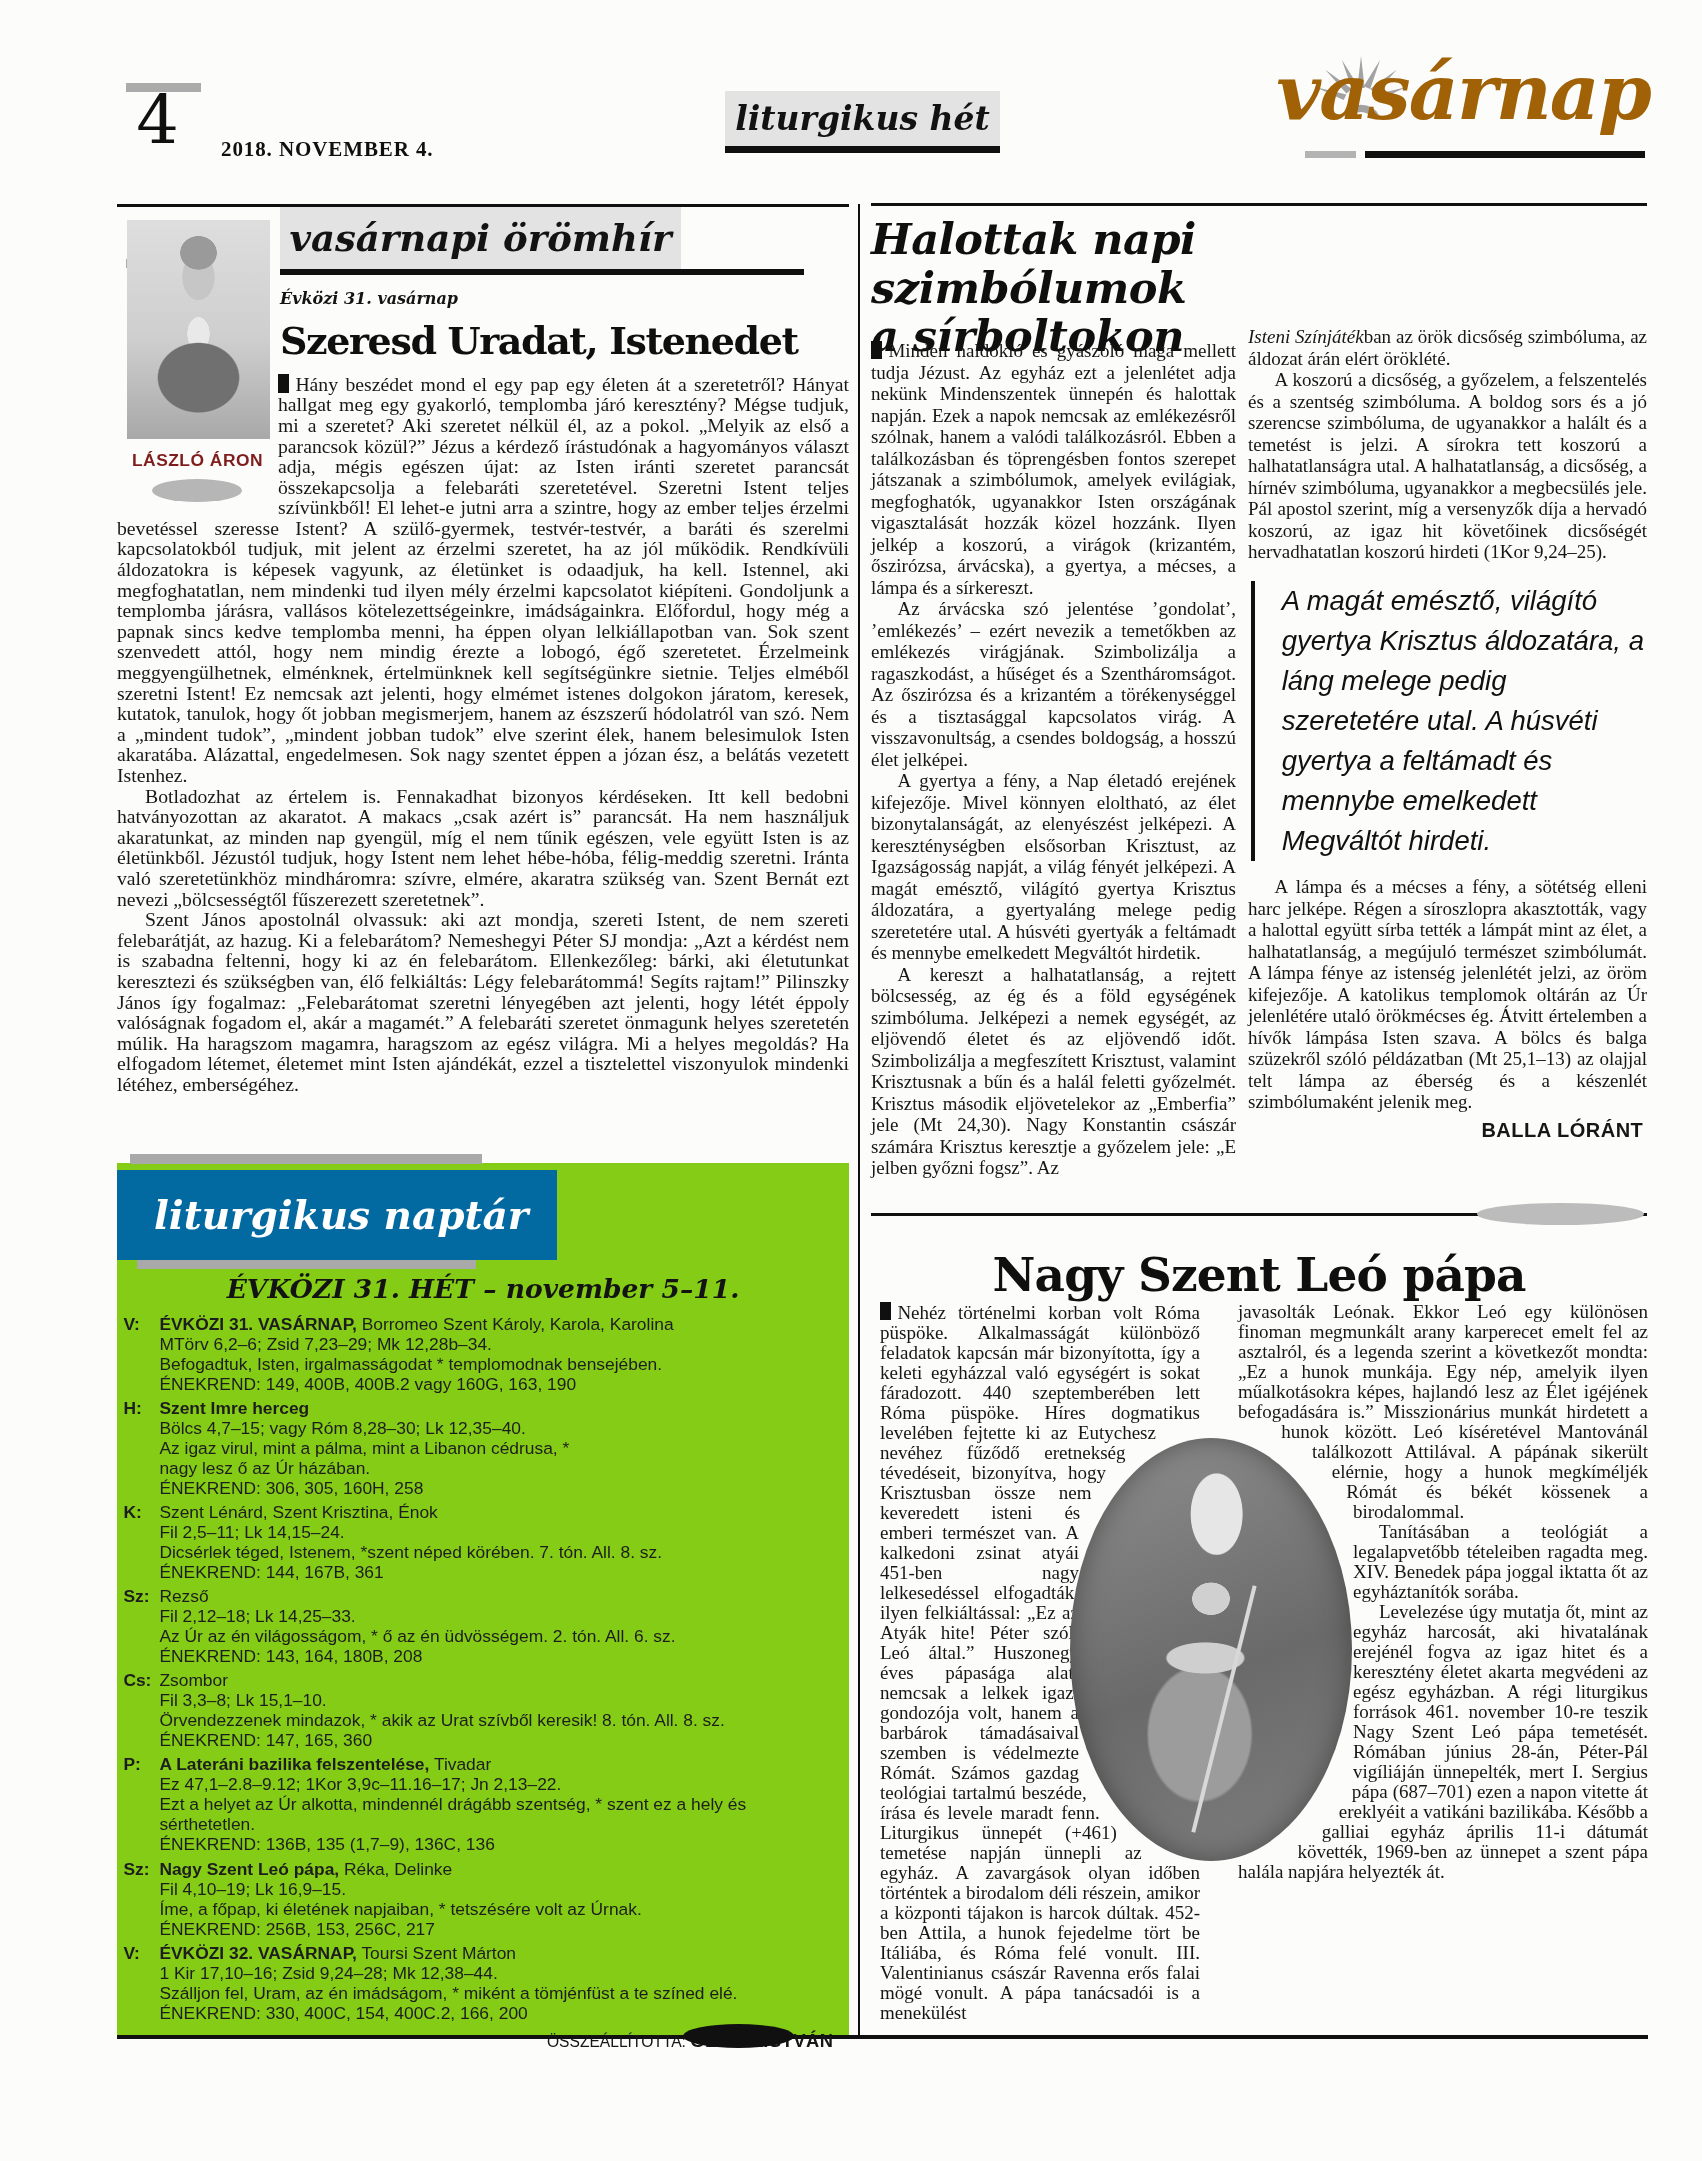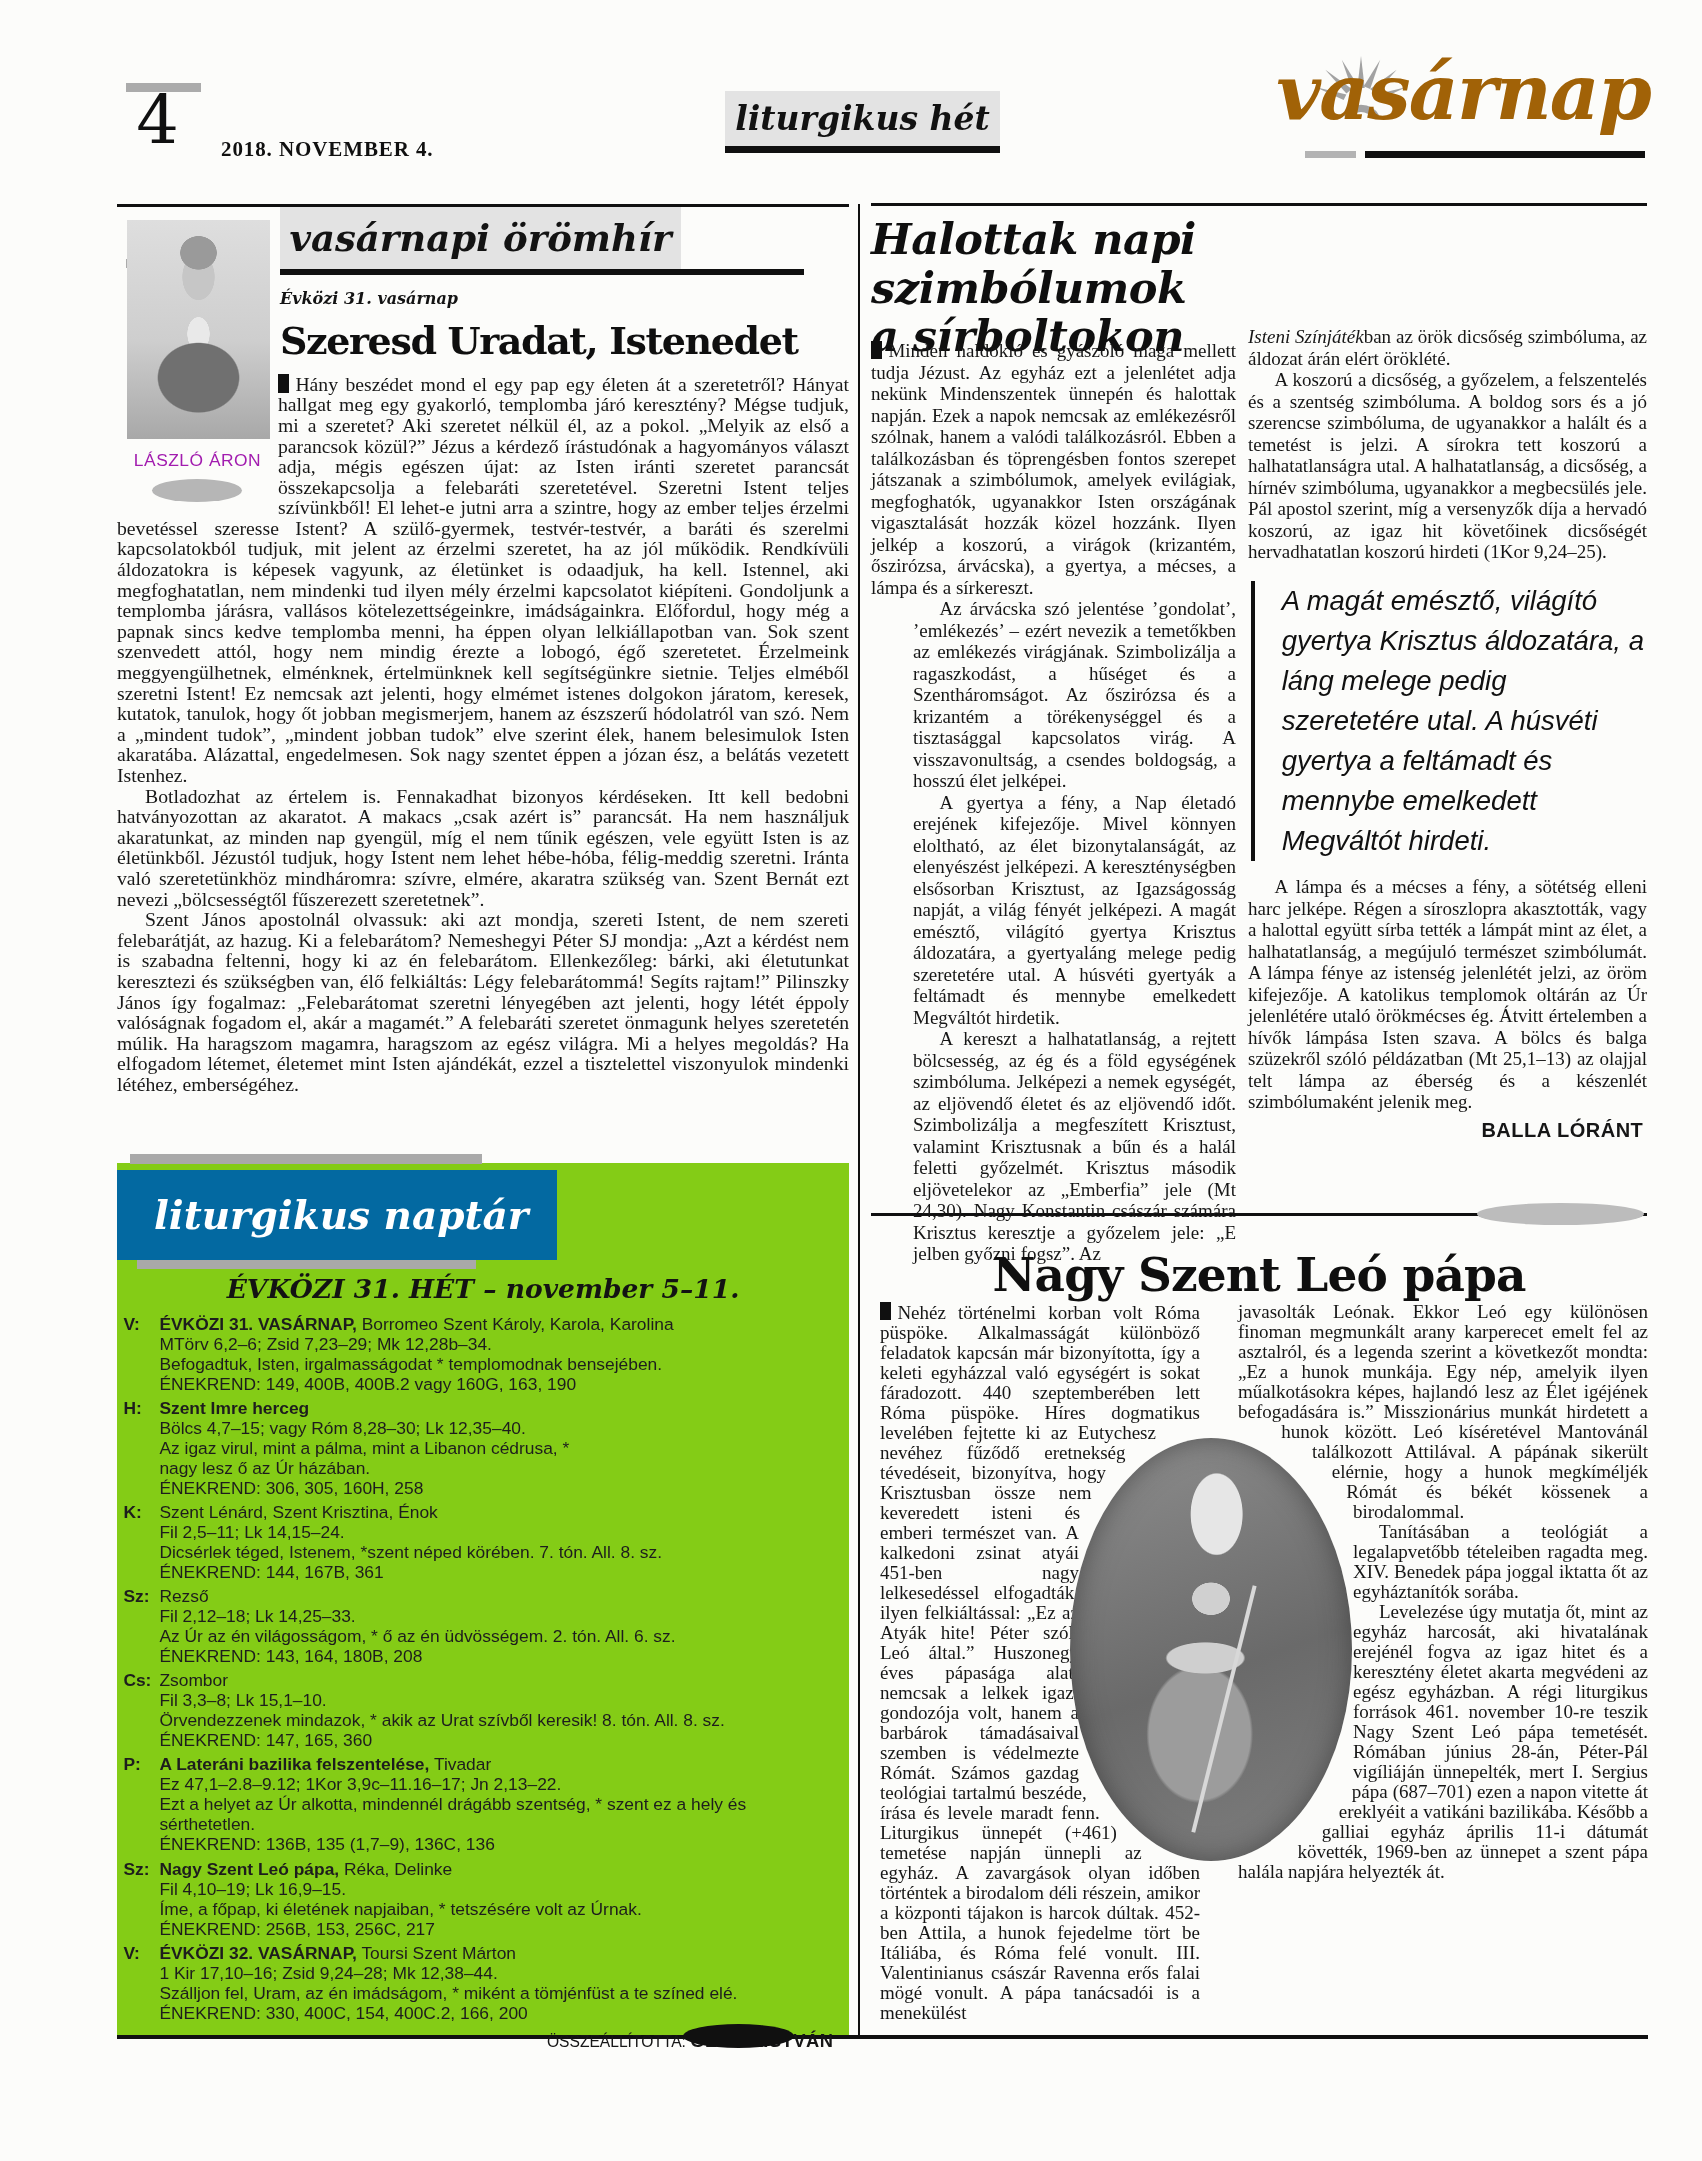--- a/index.html
+++ b/index.html
@@ -26,21 +26,21 @@
   .gospel{position:absolute;left:117px;top:204px;width:732px;border-top:3.7px solid #101010;}
   .photo-float{float:left;width:161px;height:296px;margin-top:13px;}
   .photo{width:143px;height:219px;margin-left:10px;
          background:
            radial-gradient(ellipse 30px 27.5px at 50% 15%, #9a9a9a 0 60%, transparent 62%),
            radial-gradient(ellipse 26.5px 38px at 50% 26%, #c6c6c6 0 60%, transparent 62%),
            radial-gradient(ellipse 69px 59px at 50% 72%, #707070 0 58%, transparent 60%),
            radial-gradient(ellipse 18.3px 27.5px at 50% 52%, #e9e9e9 0 60%, transparent 62%),
            linear-gradient(180deg,#dedede 0%,#cecece 55%,#a8a8a8 100%);}
   .photo-caption{margin-top:11px;width:161px;text-align:center;font-family:"Liberation Sans",sans-serif;
-                 font-weight:normal;font-size:17.4px;letter-spacing:0.5px;color:#a21caf;}
+                 font-weight:bold;font-size:17.4px;letter-spacing:0.5px;color:#7f1d1d;}
   .gray-oval-small{width:90px;height:23px;border-radius:50%;background:#b6b6b6;margin:8.2px 0 0 35px;}
   .gb-right{margin-left:163px;}
   .kicker-band{width:524px;height:62px;border-bottom:6.4px solid #101010;}
   .band-bg{width:401px;height:100%;background:#e3e3e3;display:flex;align-items:center;justify-content:center;}
   .kicker{font-family:"DejaVu Serif",serif;font-style:italic;font-weight:bold;font-size:37px;color:#131313;}
   .evkozi{width:524px;text-align:left;margin-top:13.7px;font-family:"DejaVu Serif",serif;
           font-style:italic;font-weight:bold;font-size:16px;color:#131313;}
   .gospel-title{margin-top:12px;font-family:"DejaVu Serif",serif;font-weight:800;font-size:38px;
                 letter-spacing:-1.4px;line-height:1.08;white-space:nowrap;color:#0f0f0f;}
   .gospel-body{margin-top:13px;font-size:19.7px;line-height:20.6px;text-align:justify;color:#181818;}
@@ -78,21 +78,21 @@
   .bottom-rule{position:absolute;left:117px;top:2035px;width:1531px;height:4.1px;background:#101010;}
   .gray-ellipse{position:absolute;left:1477px;top:1203px;width:167px;height:22px;border-radius:50%;
                 background:#bcbcbc;}
 
   
   .sym-title{position:absolute;left:871px;top:215px;width:572px;font-family:"DejaVu Serif",serif;
              font-style:italic;font-weight:bold;font-size:43px;line-height:1.13;letter-spacing:-0.5px;color:#0f0f0f;}
   .newscol{text-align:justify;}
   .sym-col1{position:absolute;left:871px;top:340px;width:365px;font-size:19px;line-height:21.5px;}
   .sym-col1 p{margin:0;}
-  .sym-col1 p + p{text-indent:26.5px;margin-left:42px;}
+  .sym-col1 p + p{text-indent:26.5px;}
   .sym-col2{position:absolute;left:1248px;top:326px;width:399px;font-size:19px;line-height:21.5px;}
   .sym-col2 p{margin:0;}
   .sym-col2 p.ind{text-indent:26.5px;}
   .pullquote{margin:18.3px 0 15.6px 2.7px;border-left:4.1px solid #101010;padding-left:27px;
              font-family:Liberation Sans, sans-serif;font-style:italic;font-size:27.5px;line-height:40px;
              text-align:left;color:#111;}
   .byline{margin-top:7.3px;text-align:right;font-family:"Liberation Sans",sans-serif;font-weight:bold;
           font-size:20px;letter-spacing:0.5px;padding-right:3.7px;}
 
   

